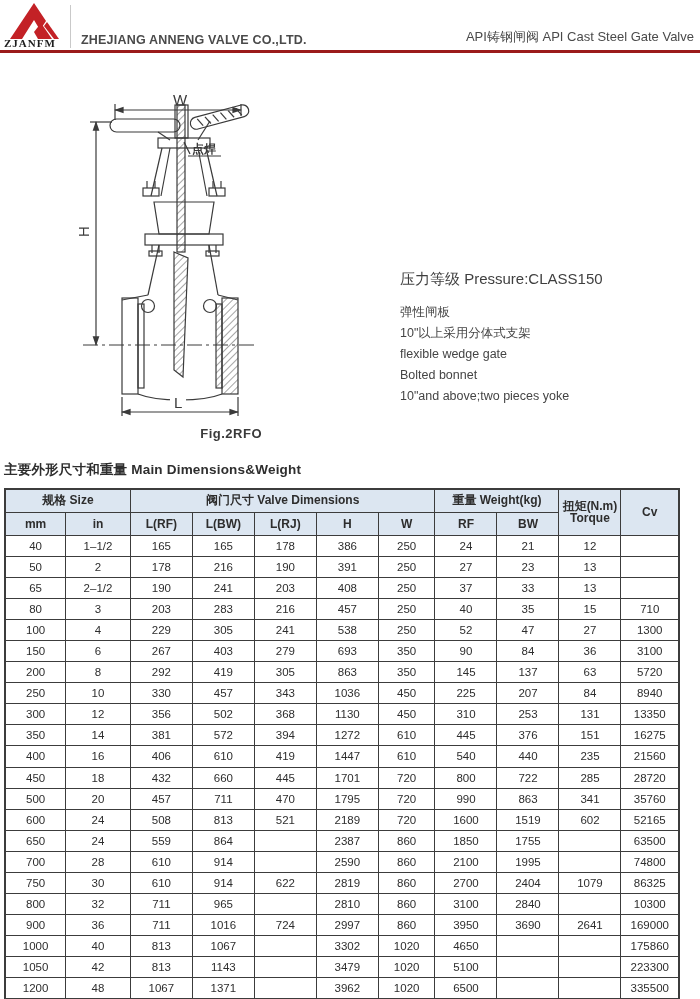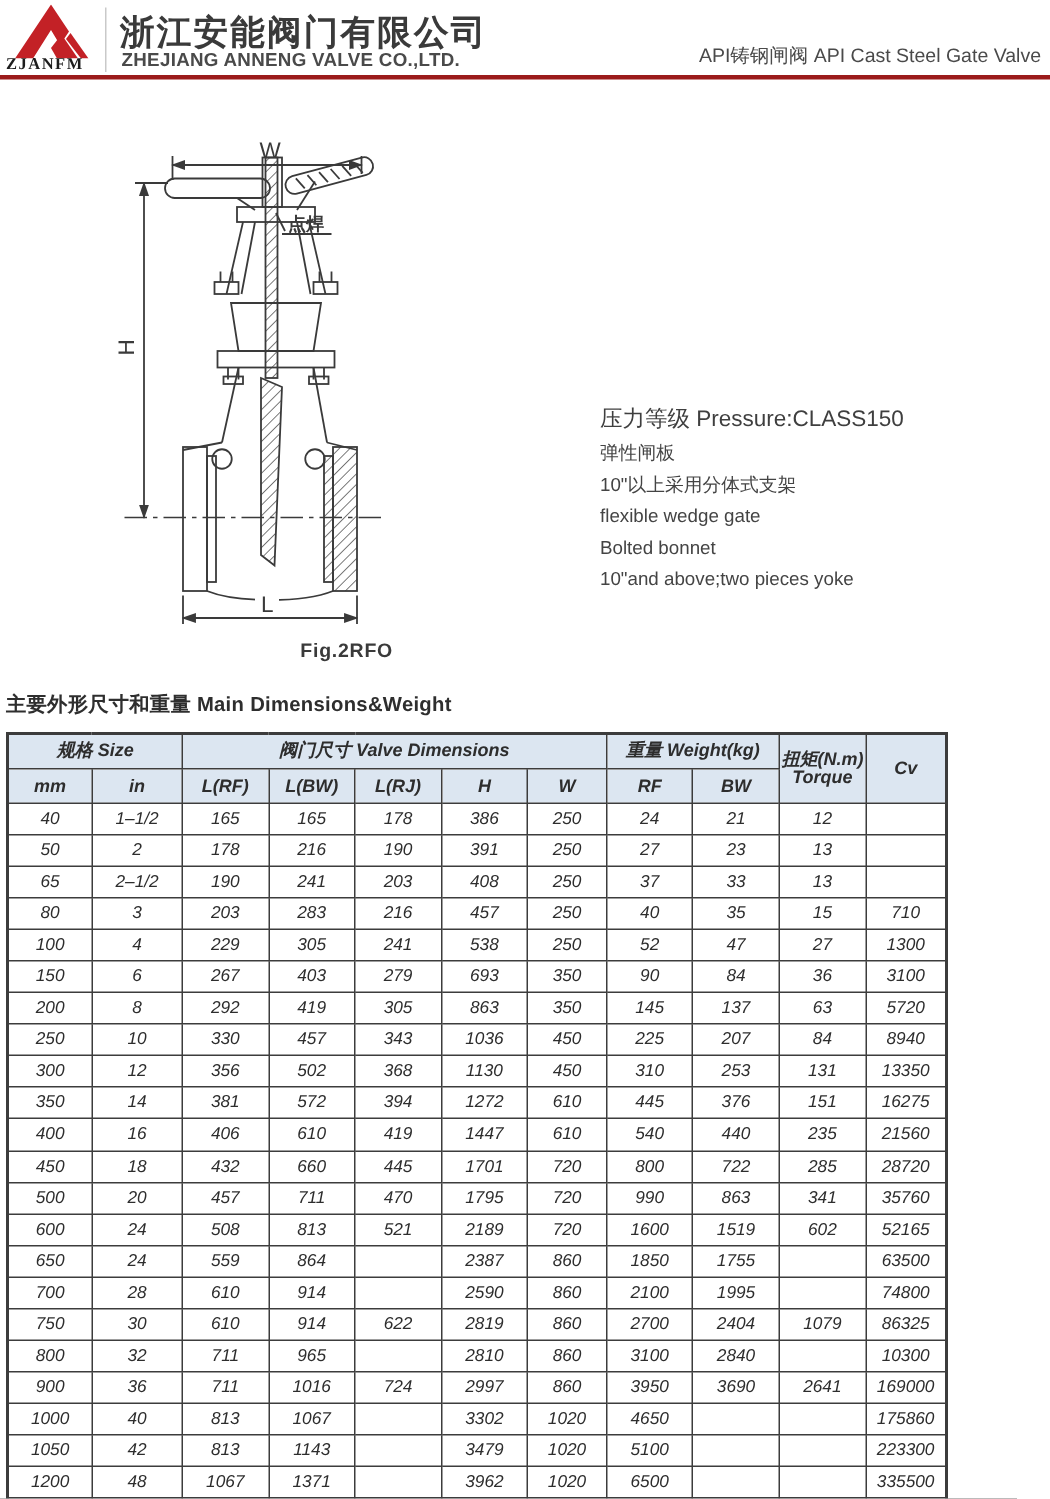--- a/index.html
+++ b/index.html
@@ -41,32 +41,31 @@
   .figure-area{position:absolute;left:58px;top:92px;width:300px;height:352px;}
   .figure-area svg{display:block;}
   .fig-caption{
     position:absolute;left:94px;top:334px;width:110px;text-align:right;
     font-size:13px;font-weight:bold;color:#3a3a3a;letter-spacing:.5px;
   }
   .dim-text{font-size:15px;fill:#3a3a3a;}
   .weld-text{font-size:12px;fill:#3a3a3a;font-weight:bold;}
   
   .specs{position:absolute;left:400px;top:270px;width:296px;}
-  .pressure{font-size:15px;color:#3f3f3f;margin-bottom:3px;white-space:nowrap;}
+  .pressure{font-size:15px;color:#3f3f3f;margin-bottom:13px;white-space:nowrap;}
   .feature-line{font-size:12.5px;line-height:21px;color:#444;white-space:nowrap;}
   
   .table-title{
     position:absolute;left:4px;top:461px;font-size:13.5px;font-weight:bold;
     color:#2e2e2e;letter-spacing:.2px;
   }
   table.dims{
-    position:absolute;left:4px;top:488px;width:628px;
+    position:absolute;left:4px;top:488px;width:676px;
     border-collapse:collapse;table-layout:fixed;
     border:2px solid #3c3c3c;
-    font-style:italic;
   }
   table.dims th,table.dims td{
     border:1px solid #3c3c3c;text-align:center;vertical-align:middle;
     padding:0;color:#2d2d2d;overflow:hidden;white-space:nowrap;
   }
   table.dims thead th{
     background:var(--thead-bg);font-size:12px;font-weight:bold;height:23px;
   }
   table.dims thead .torque-th span{display:block;line-height:12.5px;}
   table.dims tbody td{font-size:11.5px;height:21.1px;background:#fff;}
@@ -77,21 +76,20 @@
 <div class="page">
 
   <div class="hdr">
     <svg class="logo-mark" width="52" height="36" viewBox="0 0 52 36">
       <path d="M24 0 L36 18 L30 27 L24 17 L12 36 L0 36 Z" fill="#c32126"></path>
       <path d="M31 20 L42 36 L28 36 L24 29 Z" fill="#c32126"></path>
       <path d="M37 19 L49 36 L44 36 L34 23 Z" fill="#c32126"></path>
     </svg>
     <div class="logo-word">ZJANFM</div>
     <div class="logo-divider"></div>
-    <div class="company-cn">浙江安能阀门有限公司</div>
     <div class="company-en">ZHEJIANG ANNENG VALVE CO.,LTD.</div>
     <div class="product-title">API铸钢闸阀 API Cast Steel Gate Valve</div>
   </div>
   <div class="red-rule"></div>
 
   <div class="figure-area">
     <svg width="300" height="340" viewBox="0 0 300 340">
       <defs>
         <marker id="ar" viewBox="0 0 10 10" refX="9" refY="5" markerWidth="8" markerHeight="8" orient="auto-start-reverse">
           <path d="M0 1.5 L10 5 L0 8.5 z" fill="#3a3a3a"></path>

